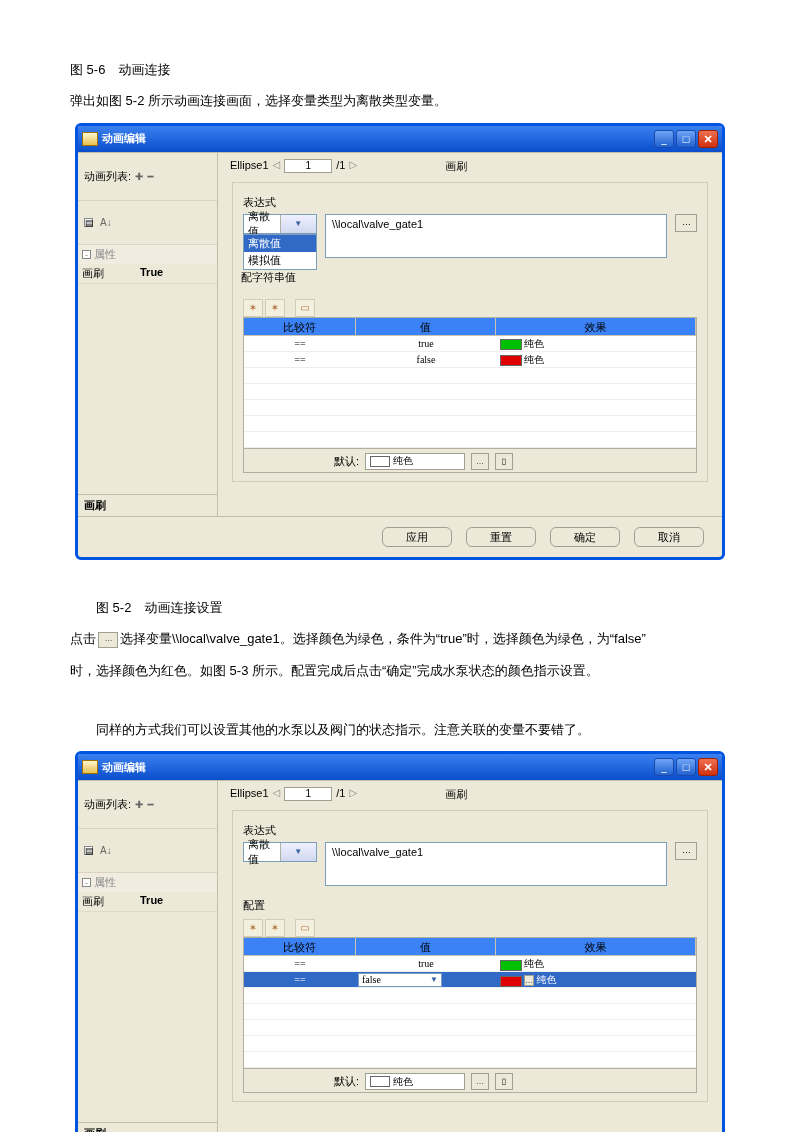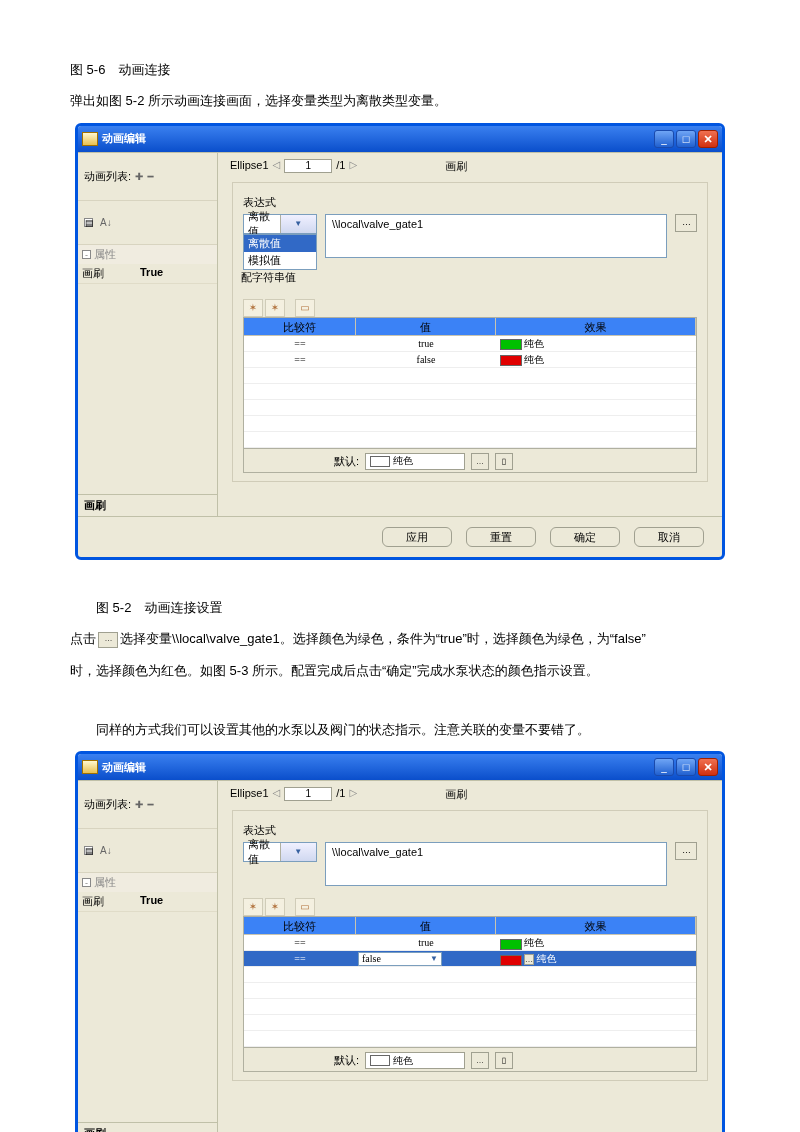--- a/index.html
+++ b/index.html
@@ -349,20 +349,21 @@
       <fieldset style="border:1px solid #d0ccb8;padding:8px 10px">
         <div class="group-label">表达式</div>
         <div class="expr-box">
           <div class="combo">
             <span>离散值</span>
               <span class="arrow">▼</span>
           </div>
           <div class="expr-input">\\local\valve_gate1</div>
           <div class="browse-btn">…</div>
         </div>
+        <div class="group-label" style="margin-top:10px">配置</div>
         <div class="grid-tool">
           <span class="tb">✶</span>
           <span class="tb">✶</span>
           <span class="tb" style="width:6px;border:none;background:none"></span>
           <span class="tb">▭</span>
         </div>
         <div class="grid">
           <div class="grid-head">
             <span class="c gc1">比较符</span>
             <span class="c gc2">值</span>

